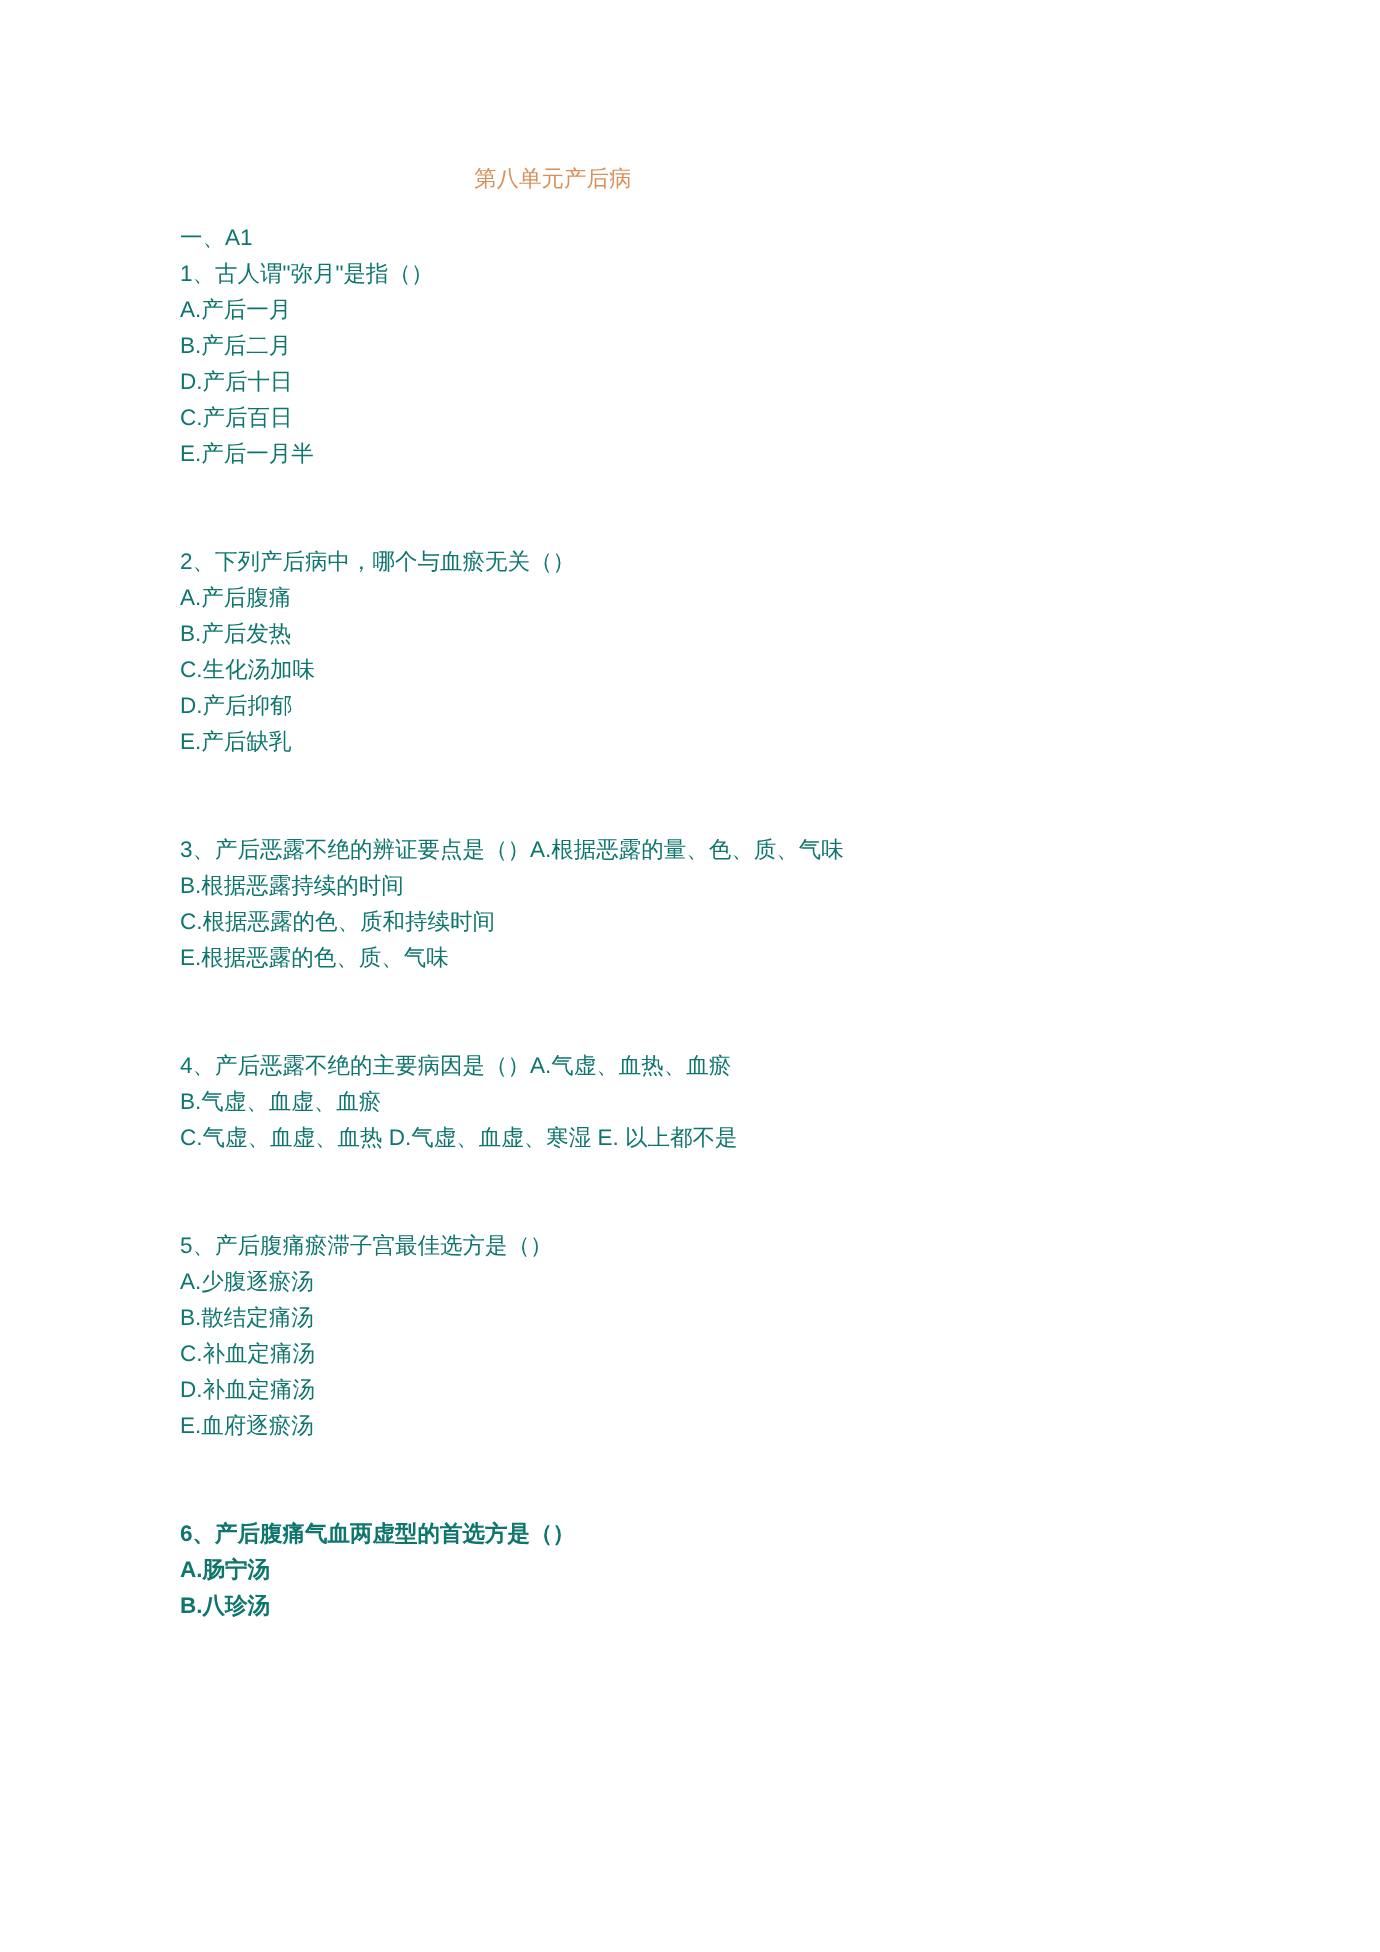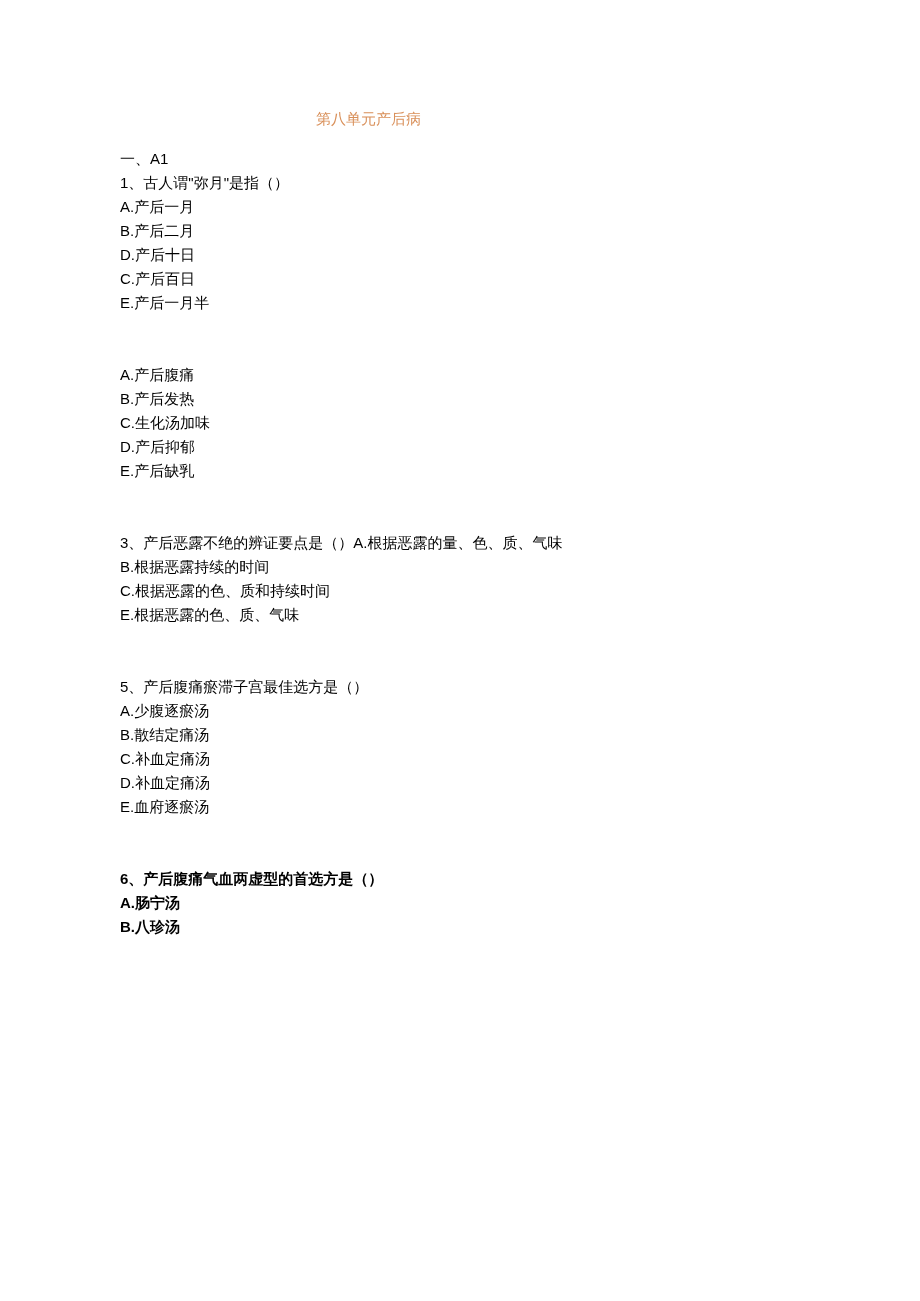--- a/index.html
+++ b/index.html
@@ -15,21 +15,21 @@
     width: 737px;
   }
   .title {
     text-align: center;
     color: #d9905a;
     font-size: 15px;
     margin-bottom: 18px;
   }
   .line {
     font-size: 15px;
-    color: #000000;
+    color: #0f766e;
     line-height: 1.6;
     margin: 0;
     white-space: pre-wrap;
   }
   .block {
     margin-bottom: 48px;
   }
   .block:last-child { margin-bottom: 0; font-weight: bold; }
 </style>
 </head>
@@ -43,34 +43,40 @@
     <p class="line">一、A1</p>
     <p class="line">1、古人谓"弥月"是指（）</p>
     <p class="line">A.产后一月</p>
     <p class="line">B.产后二月</p>
     <p class="line">D.产后十日</p>
     <p class="line">C.产后百日</p>
     <p class="line">E.产后一月半</p>
   </div>
 
   <div class="block">
+    <p class="line">2、下列产后病中，哪个与血瘀无关（）</p>
     <p class="line">A.产后腹痛</p>
     <p class="line">B.产后发热</p>
     <p class="line">C.生化汤加味</p>
     <p class="line">D.产后抑郁</p>
     <p class="line">E.产后缺乳</p>
   </div>
 
   <div class="block">
     <p class="line">3、产后恶露不绝的辨证要点是（）A.根据恶露的量、色、质、气味</p>
     <p class="line">B.根据恶露持续的时间</p>
     <p class="line">C.根据恶露的色、质和持续时间</p>
     <p class="line">E.根据恶露的色、质、气味</p>
   </div>
 
+  <div class="block">
+    <p class="line">4、产后恶露不绝的主要病因是（）A.气虚、血热、血瘀</p>
+    <p class="line">B.气虚、血虚、血瘀</p>
+    <p class="line">C.气虚、血虚、血热 D.气虚、血虚、寒湿 E. 以上都不是</p>
+  </div>
 
   <div class="block">
     <p class="line">5、产后腹痛瘀滞子宫最佳选方是（）</p>
     <p class="line">A.少腹逐瘀汤</p>
     <p class="line">B.散结定痛汤</p>
     <p class="line">C.补血定痛汤</p>
     <p class="line">D.补血定痛汤</p>
     <p class="line">E.血府逐瘀汤</p>
   </div>
 

